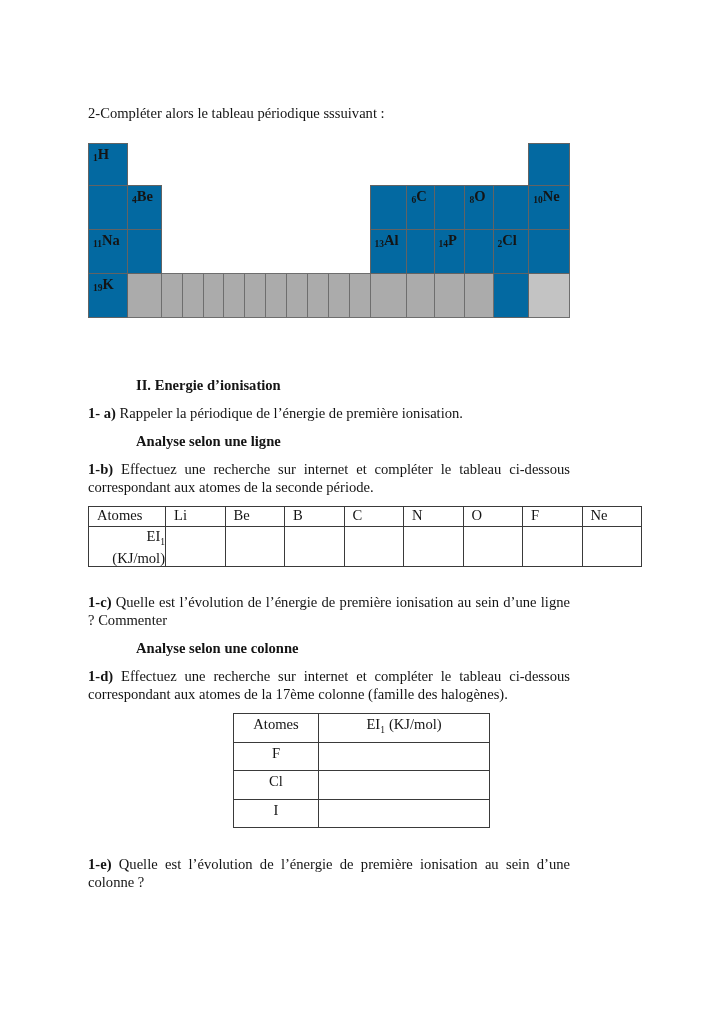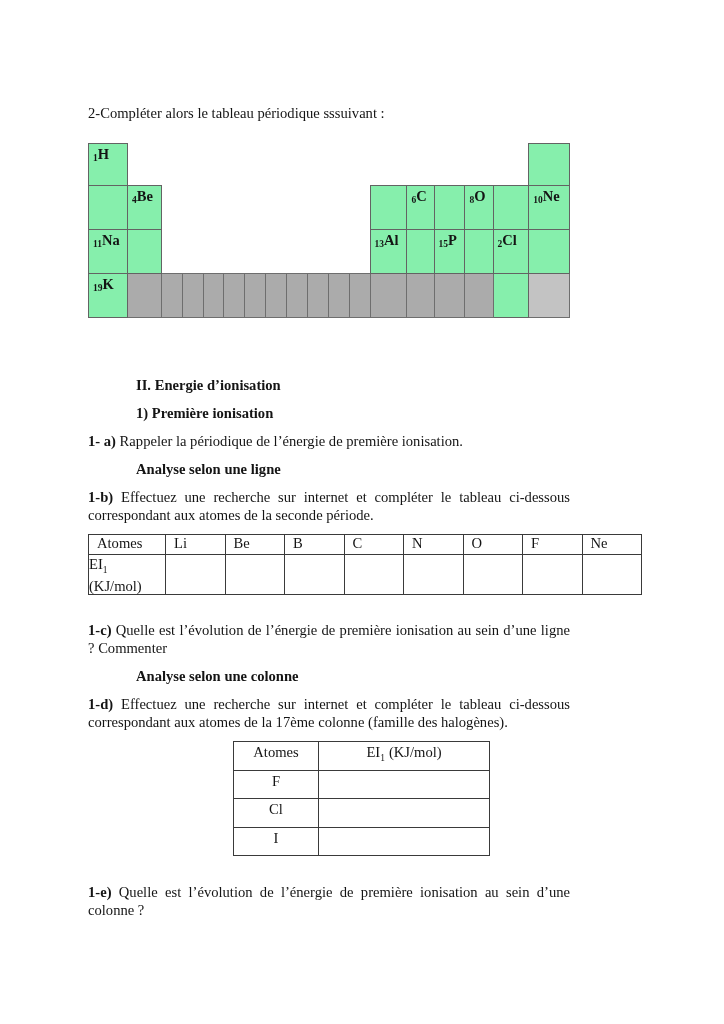--- a/index.html
+++ b/index.html
@@ -21,37 +21,37 @@
 
   
   table.ptable {
     border-collapse: collapse;
     table-layout: fixed;
     margin: 0 0 58px 0;
   }
   table.ptable td { padding:0; border:none; height:inherit; }
   table.ptable tr { height: 43px; }
   table.ptable tr.r1 { height: 41px; }
-  table.ptable td.c  { border: 1px solid #636363; vertical-align: top; background:#86efac; }
+  table.ptable td.c  { border: 1px solid #636363; vertical-align: top; background:#0369a1; }
   table.ptable td.g  { border: 1px solid #6e6e6e; background: var(--grey-dark, #ababab); }
   table.ptable td.lg { border: 1px solid #6e6e6e; background: var(--grey-light, #c3c3c3); }
   .el { padding: 2px 0 0 4px; font-weight: bold; white-space: nowrap; }
   .el .z   { font-size: 9.5px; vertical-align: -2px; letter-spacing: 0; }
   .el .sym { font-size: 14.5px; }
 
   
   table.t1 {
     border-collapse: collapse; table-layout: fixed;
     width: 554px; margin: 8px 0 26px 0;
   }
   table.t1 td { border: 1px solid #3a3a3a; padding: 0; }
   table.t1 tr.hrow { height: 20px; }
   table.t1 tr.drow { height: 34px; }
   table.t1 td.th { padding: 0 0 0 8px; vertical-align: top; }
-  table.t1 td.eicell { text-align: left; vertical-align: top; line-height: 16px; padding-top:1px; }
+  table.t1 td.eicell { text-align: right; vertical-align: top; line-height: 16px; padding-top:1px; }
   sub.sb { font-size: 9.5px; }
 
   
   table.t2 {
     border-collapse: collapse; table-layout: fixed;
     width: 256px; margin: 6px 0 27px 145px;
   }
   table.t2 td { border: 1px solid #3a3a3a; padding: 2px 0 0 0; text-align: center; vertical-align: top; }
   table.t2 tr { height: 28.6px; }
   .u { margin-left: 4px; }
@@ -108,21 +108,21 @@
       <td class="c">
         <div class="el"><span class="z">11</span><span class="sym">Na</span></div>
       </td>
       <td class="c"></td>
       <td colspan="10"></td>
       <td class="c">
         <div class="el"><span class="z">13</span><span class="sym">Al</span></div>
       </td>
       <td class="c"></td>
       <td class="c">
-        <div class="el"><span class="z">15</span><span class="sym">P</span></div>
+        <div class="el"><span class="z">14</span><span class="sym">P</span></div>
       </td>
       <td class="c"></td>
       <td class="c">
         <div class="el"><span class="z">2</span><span class="sym">Cl</span></div>
       </td>
       <td class="c"></td>
     </tr>
     <tr>
       <td class="c">
         <div class="el"><span class="z">19</span><span class="sym">K</span></div>
@@ -142,21 +142,20 @@
       <td class="g"></td>
       <td class="g"></td>
       <td class="g"></td>
       <td class="c"></td>
       <td class="lg"></td>
     </tr>
   </tbody>
     </table>
 
   <p class="para bold">II. Energie d’ionisation</p>
-  <p class="para bold">1) Première ionisation</p>
 
   <p class="para"><b class="qlabel">1- a)</b><span> Rappeler la périodique de l’énergie de première ionisation.</span></p>
 
   <p class="para bold">Analyse selon une ligne</p>
 
   <p class="para"><b class="qlabel">1-b)</b><span> Effectuez une recherche sur internet et compléter le tableau ci-dessous correspondant aux atomes de la seconde période.</span></p>
 
   <table class="t1">
     <colgroup>
         <col style="width:77px">

